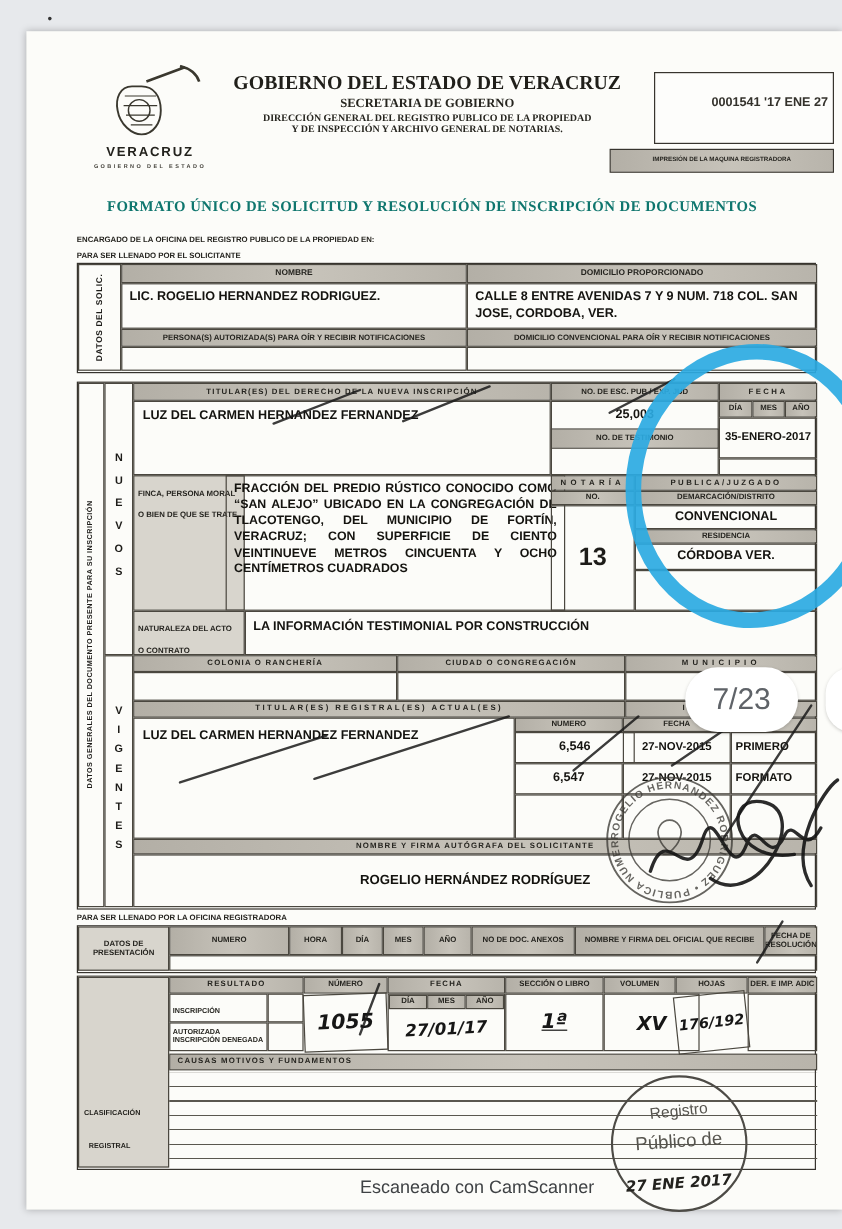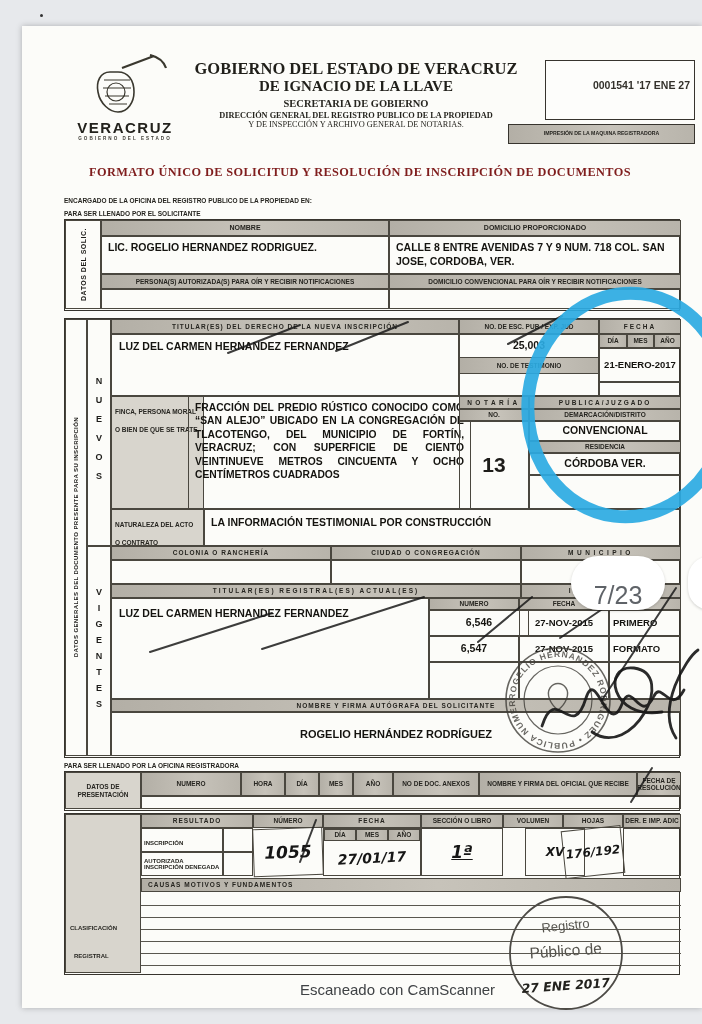--- a/index.html
+++ b/index.html
@@ -16,52 +16,51 @@
   .lbl{font-weight:bold;font-size:6.5px;line-height:1.2;color:#262520;}
   .vb{font-weight:bold;font-size:10.5px;line-height:1.3;color:#14130f;}
   .ctr{display:flex;align-items:center;justify-content:center;text-align:center;}
   .serif{font-family:"Liberation Serif",serif;}
   .vtx{writing-mode:vertical-rl;transform:rotate(180deg);}
   .vup{writing-mode:vertical-lr;text-orientation:upright;}
   .hand{font-family:"DejaVu Sans",sans-serif;font-style:italic;font-weight:bold;color:#161616;}
   .ls1{letter-spacing:1px}.ls2{letter-spacing:2px}.ls3{letter-spacing:3.5px}
   .rules{background:repeating-linear-gradient(to bottom,transparent 0 11px,#5a574f 11px 12px);}
   .pill{background:#fff;border-radius:28px;box-shadow:0 1px 3px rgba(0,0,0,.18);
-        display:flex;align-items:flex-end;justify-content:center;color:#5f6368;font-size:25px;}
+        display:flex;align-items:center;justify-content:center;color:#5f6368;font-size:25px;}
   svg{display:block}
 </style>
 </head>
 <body>
 
 <div class="canvas">
   <div class="abs page"></div>
 
   <svg class="abs" style="left:88px;top:54px;width:80px;height:66px" viewBox="0 0 80 66">
     <path d="M22 18 C12 18 8 28 10 38 C12 50 22 58 30 58 C40 58 46 48 46 38 C46 26 40 18 30 18 Z" fill="none" stroke="#3a382f" stroke-width="1.6"></path>
     <path d="M16 26 h26 M15 34 h28 M17 42 h24 M21 50 h18" stroke="#3a382f" stroke-width="1" fill="none"></path>
     <circle cx="28" cy="38" r="9" fill="none" stroke="#3a382f" stroke-width="1.2"></circle>
     <path d="M34 14 L66 2 M62 1 C70 3 76 8 78 14" stroke="#3a382f" stroke-width="2.2" fill="none"></path>
   </svg>
-  <div class="abs ctr" style="left:66px;top:120px;width:118px;height:14px;font-weight:bold;font-size:15px;letter-spacing:1.5px;color:#23221d">VERACRUZ</div>
+  <div class="abs ctr" style="left:66px;top:120px;width:118px;height:14px;font-weight:bold;font-size:11px;letter-spacing:1.5px;color:#23221d">VERACRUZ</div>
   <div class="abs ctr" style="left:66px;top:135px;width:118px;height:7px;font-weight:bold;font-size:4.6px;letter-spacing:2px;color:#403e37">GOBIERNO DEL ESTADO</div>
 
   <div class="abs" style="left:188px;top:60px;width:336px;text-align:center">
     <div class="serif" style="font-weight:bold;font-size:16.5px;line-height:1.1;color:#201f1a">GOBIERNO DEL ESTADO DE VERACRUZ</div>
-    <div class="serif" style="font-weight:bold;font-size:15px;line-height:1.15;color:#201f1a">DE IGNACIO DE LA LLAVE</div>
     <div class="serif" style="font-weight:bold;font-size:10.5px;margin-top:3px;color:#26251f">SECRETARIA DE GOBIERNO</div>
     <div class="serif" style="font-weight:bold;font-size:8.3px;margin-top:2px;color:#26251f">DIRECCIÓN GENERAL DEL REGISTRO PUBLICO DE LA PROPIEDAD</div>
-    <div class="serif" style="font-weight:normal;font-size:8.3px;color:#26251f">Y DE INSPECCIÓN Y ARCHIVO GENERAL DE NOTARIAS.</div>
+    <div class="serif" style="font-weight:bold;font-size:8.3px;color:#26251f">Y DE INSPECCIÓN Y ARCHIVO GENERAL DE NOTARIAS.</div>
   </div>
 
   <div class="abs b2" style="left:545px;top:60px;width:150px;height:60px;background:#fdfdfb">
     <div style="margin-top:18px;text-align:right;padding-right:4px;font-size:10.5px;color:#33312b;font-weight:bold">0001541 '17 ENE 27</div>
   </div>
   <div class="abs b2 sh hd" style="left:508px;top:124px;width:187px;height:20px;font-size:5.2px">IMPRESIÓN DE LA MAQUINA REGISTRADORA</div>
 
-  <div class="abs serif ctr" style="left:86px;top:164px;width:548px;height:16px;font-weight:bold;font-size:12.3px;letter-spacing:.4px;color:#7f1d1d">FORMATO ÚNICO DE SOLICITUD Y RESOLUCIÓN DE INSCRIPCIÓN DE DOCUMENTOS</div>
+  <div class="abs serif ctr" style="left:86px;top:164px;width:548px;height:16px;font-weight:bold;font-size:12.3px;letter-spacing:.4px;color:#0f766e">FORMATO ÚNICO DE SOLICITUD Y RESOLUCIÓN DE INSCRIPCIÓN DE DOCUMENTOS</div>
 
   <div class="abs lbl" style="left:64px;top:197px;width:450px">ENCARGADO DE LA OFICINA DEL REGISTRO PUBLICO DE LA PROPIEDAD EN:</div>
   <div class="abs lbl" style="left:64px;top:210px;width:450px">PARA SER LLENADO POR EL SOLICITANTE</div>
 
   <div class="abs b2" style="left:64px;top:219px;width:616px;height:92px">
     <div class="abs b ctr" style="left:0;top:0;width:36px;height:89px">
       <span class="vtx" style="font-weight:bold;font-size:7px;letter-spacing:.5px">DATOS DEL SOLIC.</span>
     </div>
     <div class="abs b sh hd" style="left:36px;top:0;width:288px;height:16px;font-size:7px">NOMBRE</div>
     <div class="abs b sh hd" style="left:324px;top:0;width:292px;height:16px;font-size:7px">DOMICILIO PROPORCIONADO</div>
@@ -88,21 +87,21 @@
     <div class="abs b sh hd" style="left:394px;top:0;width:140px;height:15px">NO. DE ESC. PUB / EXP. JUD</div>
     <div class="abs b sh hd ls2" style="left:534px;top:0;width:82px;height:15px">FECHA</div>
     <div class="abs b vb" style="left:46px;top:15px;width:348px;height:62px;padding:5px 7px">LUZ DEL CARMEN HERNANDEZ FERNANDEZ</div>
     <div class="abs b" style="left:394px;top:15px;width:140px;height:62px">
       <div class="ctr vb" style="height:22px">25,003</div>
       <div class="sh hd b" style="height:13px;margin:0 -1px">NO. DE TESTIMONIO</div>
     </div>
     <div class="abs b sh hd" style="left:534px;top:15px;width:28px;height:14px">DÍA</div>
     <div class="abs b sh hd" style="left:562px;top:15px;width:27px;height:14px">MES</div>
     <div class="abs b sh hd" style="left:589px;top:15px;width:27px;height:14px">AÑO</div>
-    <div class="abs b ctr vb" style="left:534px;top:29px;width:82px;height:34px;font-size:9.5px">21-ENERO-2017</div>
+    <div class="abs b ctr vb" style="left:534px;top:29px;width:82px;height:34px;font-size:9.5px">35-ENERO-2017</div>
     <div class="abs b" style="left:534px;top:63px;width:82px;height:14px"></div>
 
     <div class="abs b shl" style="left:46px;top:77px;width:93px;height:113px;padding:3px">
       <span class="lbl">FINCA, PERSONA MORAL O BIEN DE QUE SE TRATE</span>
     </div>
     <div class="abs b vb" style="left:123px;top:77px;width:283px;height:113px;padding:4px 6px;text-align:justify;font-size:10.3px">FRACCIÓN DEL PREDIO RÚSTICO CONOCIDO COMO “SAN ALEJO” UBICADO EN LA CONGREGACIÓN DE TLACOTENGO, DEL MUNICIPIO DE FORTÍN, VERACRUZ; CON SUPERFICIE DE CIENTO VEINTINUEVE METROS CINCUENTA Y OCHO CENTÍMETROS CUADRADOS</div>
     <div class="abs b sh hd ls3" style="left:394px;top:77px;width:70px;height:13px">NOTARÍA</div>
     <div class="abs b sh hd ls2" style="left:464px;top:77px;width:152px;height:13px">PUBLICA/JUZGADO</div>
     <div class="abs b sh hd" style="left:394px;top:90px;width:70px;height:12px">NO.</div>
     <div class="abs b ctr" style="left:394px;top:102px;width:70px;height:88px;font-weight:bold;font-size:21px">13</div>
@@ -186,21 +185,21 @@
     <div class="abs b" style="left:158px;top:38px;width:30px;height:24px"></div>
 
     <div class="abs b ctr hand" style="left:188px;top:14px;width:70px;height:48px;font-size:17px;transform:rotate(-2deg)">1055</div>
     <div class="abs b" style="left:258px;top:14px;width:98px;height:48px">
       <div class="abs b sh hd" style="left:0;top:0;width:32px;height:12px">DÍA</div>
       <div class="abs b sh hd" style="left:32px;top:0;width:32px;height:12px">MES</div>
       <div class="abs b sh hd" style="left:64px;top:0;width:32px;height:12px">AÑO</div>
       <div class="ctr hand" style="position:absolute;left:0;top:12px;width:96px;height:34px;font-size:14px;transform:rotate(-3deg)">27/01/17</div>
     </div>
     <div class="abs b ctr hand" style="left:356px;top:14px;width:82px;height:48px;font-size:17px;text-decoration:underline">1ª</div>
-    <div class="abs b ctr hand" style="left:460px;top:14px;width:60px;height:48px;font-size:12px">XV</div>
+    <div class="abs b ctr hand" style="left:438px;top:14px;width:80px;height:48px;font-size:16px">XV</div>
     <div class="abs b ctr hand" style="left:498px;top:14px;width:60px;height:48px;font-size:12px;transform:rotate(-6deg)">176/192</div>
     <div class="abs b" style="left:558px;top:14px;width:58px;height:48px"></div>
 
     <div class="abs b sh hd ls1" style="left:76px;top:64px;width:540px;height:14px;justify-content:flex-start;padding-left:6px">CAUSAS MOTIVOS Y FUNDAMENTOS</div>
     <div class="abs rules" style="left:76px;top:80px;width:540px;height:79px"></div>
   </div>
 
   <svg class="abs" style="left:498px;top:640px;width:120px;height:120px;opacity:.78" viewBox="0 0 120 120">
     <defs>
         <path id="ringpath" d="M60,60 m-43,0 a43,43 0 1,1 86,0 a43,43 0 1,1 -86,0"></path>

